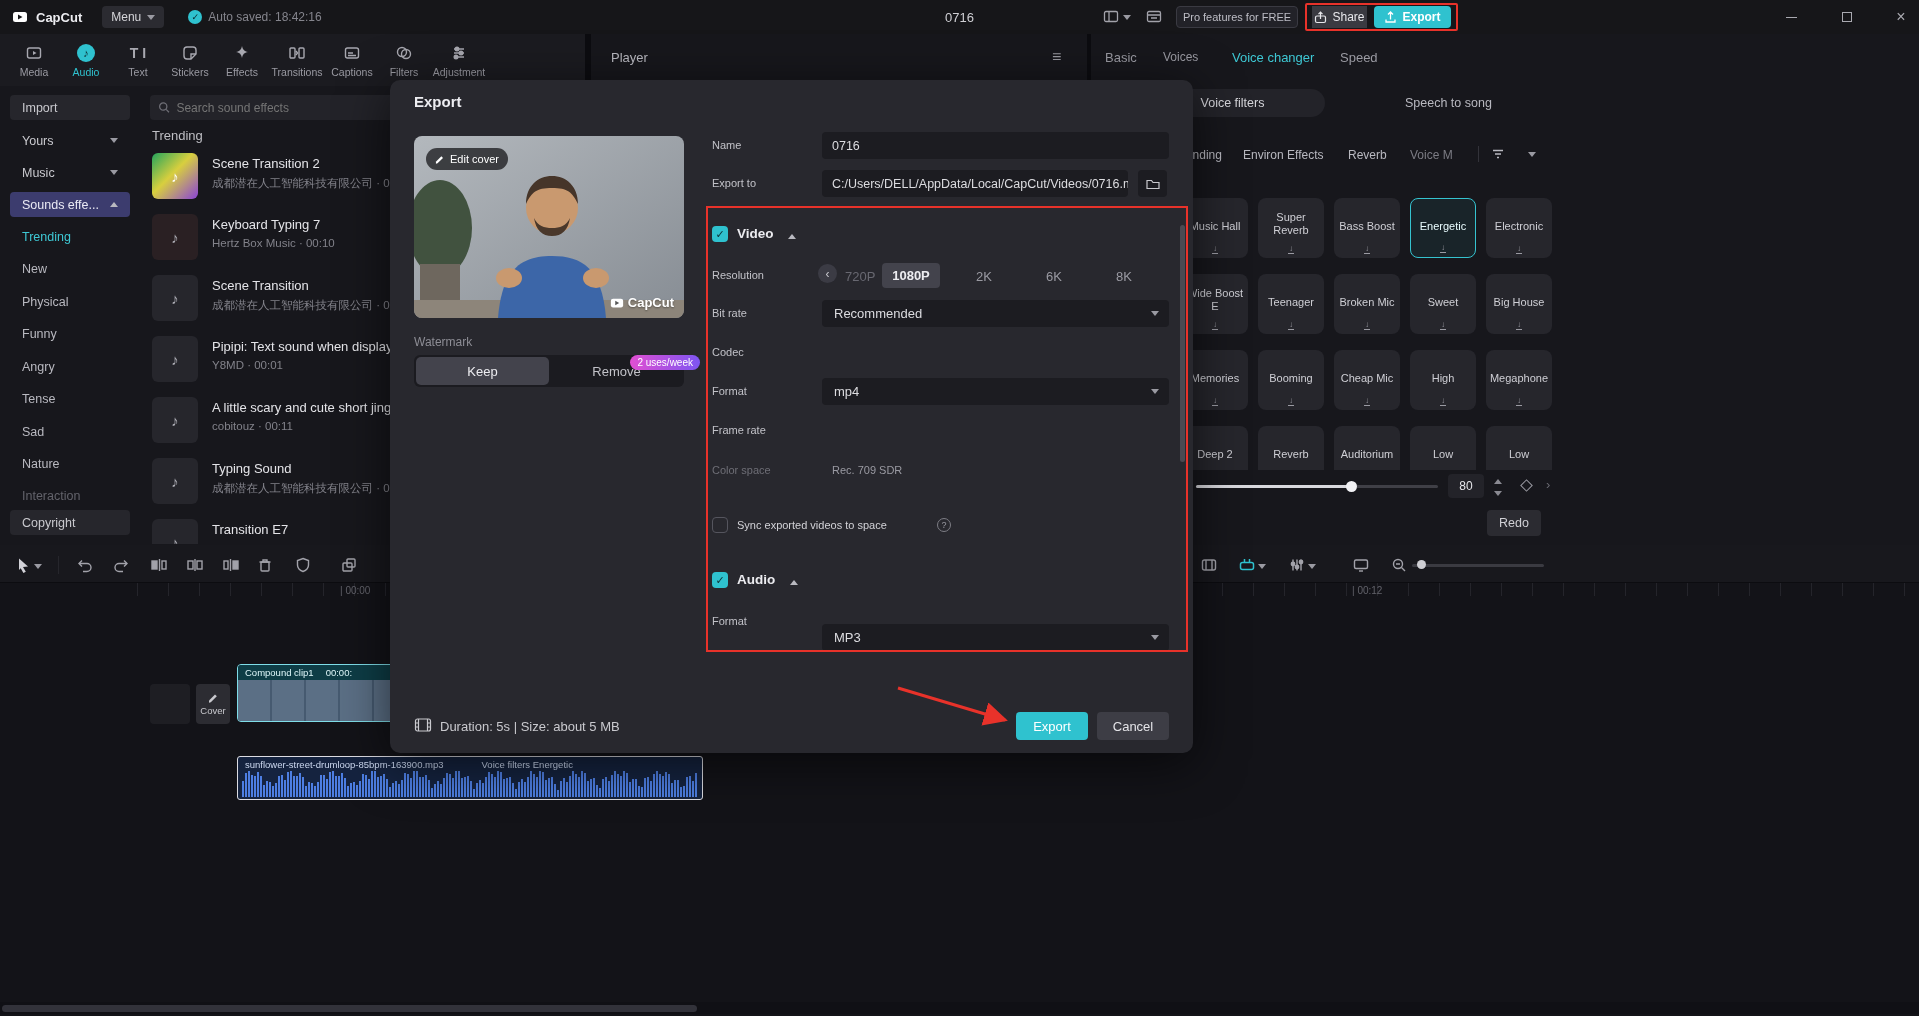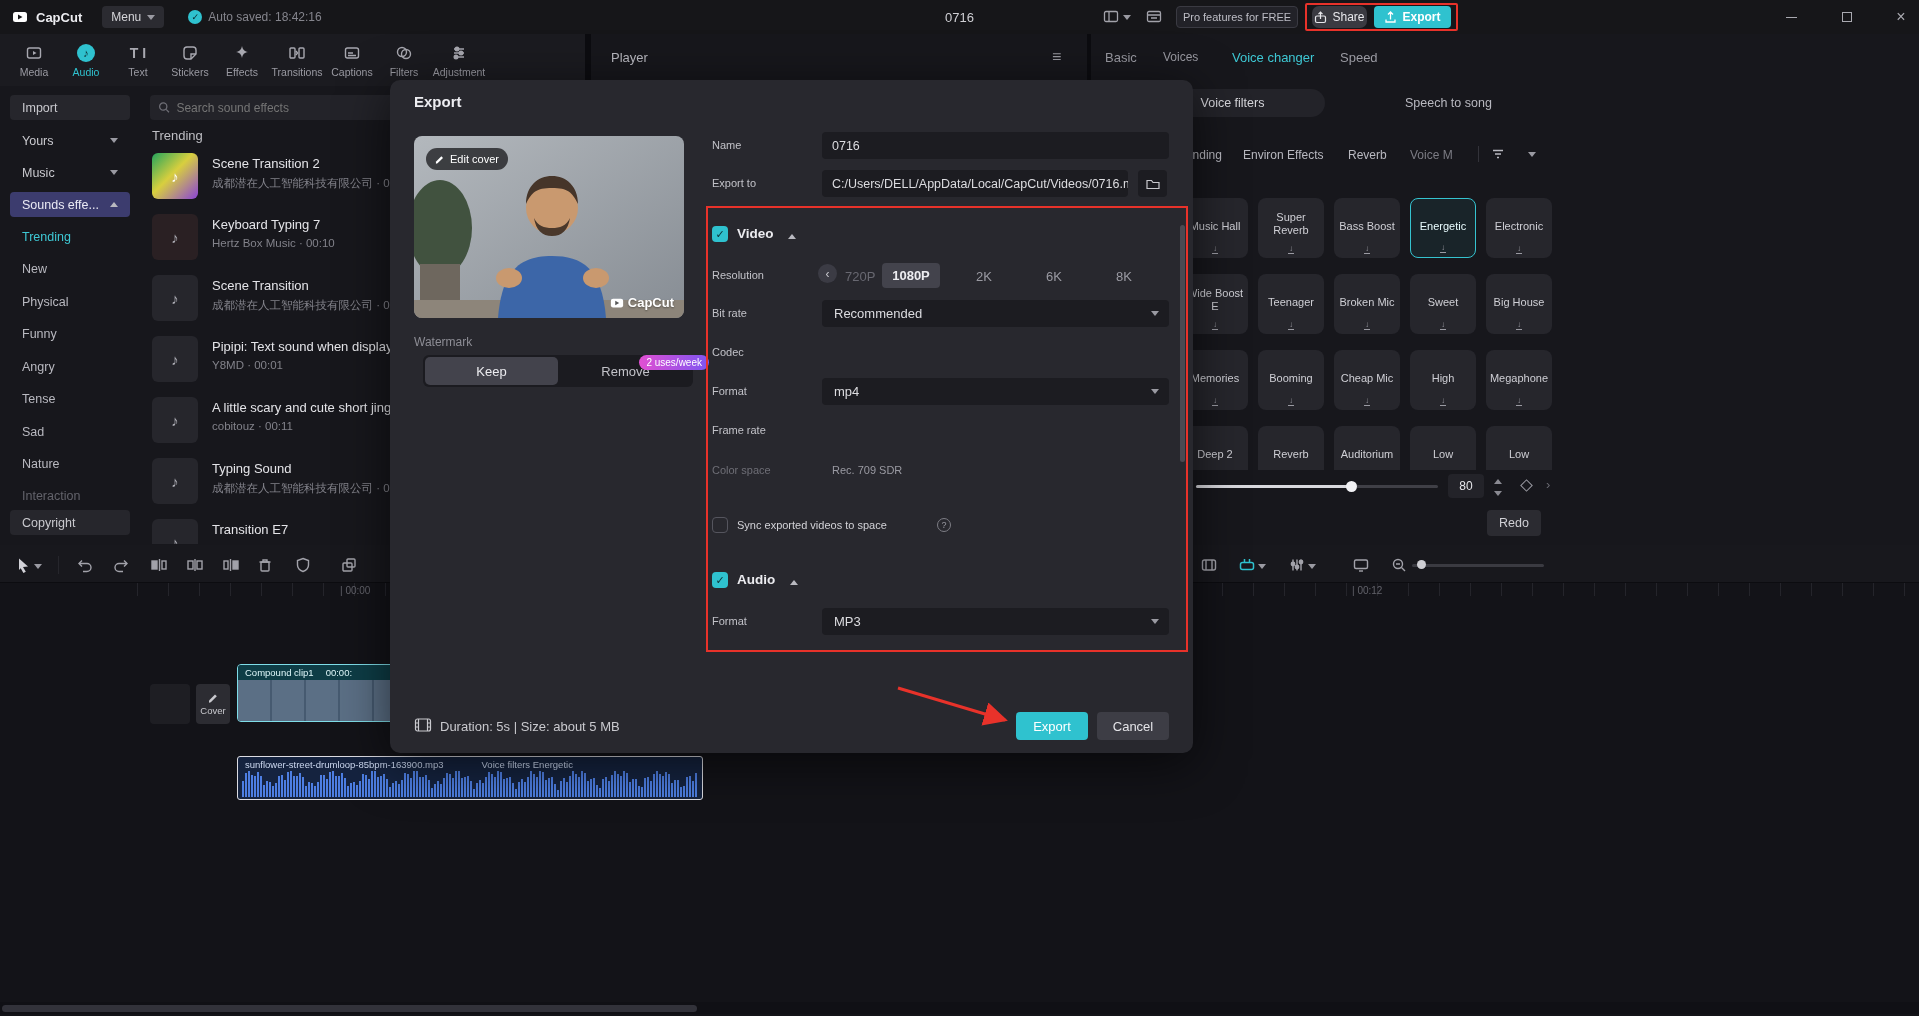--- a/index.html
+++ b/index.html
@@ -73,21 +73,21 @@
     </span>
   <span class="ab" style="left:1146px;top:9px;cursor:pointer">
       <svg width="16" height="16" viewBox="0 0 16 16" stroke="#a2a2aa" fill="none" stroke-width="1.3">
         <rect x="1.5" y="2.5" width="13" height="10" rx="1.5"></rect>
         <path d="M1.5 6h13M5 9h6"></path>
       </svg>
     </span>
   <div class="ab fx" style="left:1176px;top:6px;width:122px;height:22px;background:#222228;border:1px solid #3a3a42;border-radius:4px;justify-content:center;font-size:11px;color:#bdbdc5;cursor:pointer">
     <span>Pro features for FREE</span>
   </div>
-  <div class="ab fx" style="left:1312px;top:6px;width:55px;height:22px;background:#3a3a41;border-radius:7px;justify-content:center;gap:5px;font-size:12px;color:#e8e8ec;cursor:pointer">
+  <div class="ab fx" style="left:1312px;top:6px;width:55px;height:22px;background:#3a3a41;border-radius:0;justify-content:center;gap:5px;font-size:12px;color:#e8e8ec;cursor:pointer">
     <svg width="13" height="13" viewBox="0 0 13 13" stroke="#e8e8ec" fill="none" stroke-width="1.2">
         <rect x="1.5" y="5" width="10" height="6.5" rx="1.5"></rect>
         <path d="M6.5 8V1.5M4.5 3.2L6.5 1.2l2 2"></path>
       </svg>
     <span>Share</span>
   </div>
   <div class="ab fx" style="left:1374px;top:6px;width:77px;height:22px;background:#2fc2cf;border-radius:4px;justify-content:center;gap:5px;font-size:12px;color:#fff;font-weight:bold;cursor:pointer">
     <svg width="13" height="13" viewBox="0 0 13 13" stroke="#ffffff" fill="none" stroke-width="1.3">
         <path d="M6.5 8.5v-7M4 3.5L6.5 1 9 3.5M2 8.5V11h9V8.5"></path>
       </svg>
@@ -714,21 +714,21 @@
       <div class="ab fx" style="right:10px;bottom:8px;gap:4px;color:#fff;font-weight:bold;font-size:13px;text-shadow:0 1px 2px rgba(0,0,0,.4)">
         <svg width="14" height="14" viewBox="0 0 16 16">
             <rect x="1" y="3" width="14" height="10" rx="2.5" fill="#fff"></rect>
             <path d="M6 5.5l4.5 2.5L6 10.5z" fill="#555"></path>
           </svg>
         <span>CapCut</span>
       </div>
     </div>
 
     <span class="ab" style="left:24px;top:255px;font-size:12px;color:#8d8d95">Watermark</span>
-    <div class="ab" style="left:33px;top:275px;width:270px;height:32px;background:#1b1b20;border-radius:6px">
+    <div class="ab" style="left:24px;top:275px;width:270px;height:32px;background:#1b1b20;border-radius:6px">
       <div class="ab fx" style="left:2px;top:2px;width:133px;height:28px;background:#43434c;border-radius:5px;justify-content:center;font-size:13px;color:#ececf0;cursor:pointer">
           <span>Keep</span>
         </div>
       <div class="ab fx" style="left:137px;top:2px;width:131px;height:28px;justify-content:center;font-size:13px;color:#c2c2c8;cursor:pointer">
           <span>Remove</span>
         </div>
       <div class="ab" style="right:-16px;top:0;height:15px;line-height:15px;padding:0 7px;border-radius:8px;background:linear-gradient(90deg,#e14fd2,#7d55f2);color:#fff;font-size:10px;white-space:nowrap"><span>2 uses/week</span></div>
     </div>
 
     <span class="dlg-label" style="left:322px;top:59px">Name</span>
@@ -783,21 +783,21 @@
 
     <span class="cb off" style="left:322px;top:437px"></span>
     <span class="dlg-label" style="left:347px;top:439px;color:#d2d2d7">Sync exported videos to space</span>
     <span class="ab fx" style="left:547px;top:438px;width:14px;height:14px;border:1px solid #7d7d85;border-radius:50%;justify-content:center;font-size:9px;color:#9a9aa2;cursor:pointer">?</span>
 
     <span class="cb on" style="left:322px;top:492px">✓</span>
     <span class="secttl" style="left:347px;top:492px">Audio</span>
     <span class="ab car-u" style="left:400px;top:498px"></span>
 
     <span class="dlg-label" style="left:322px;top:535px">Format</span>
-    <div class="dlg-select" style="left:432px;top:528px">
+    <div class="dlg-select" style="left:432px;top:544px">
         <span>MP3</span>
         <span class="car-d"></span>
       </div>
 
     <span class="ab" style="left:24px;top:636px">
         <svg width="18" height="18" viewBox="0 0 18 18" stroke="#c9c9ce" fill="none" stroke-width="1.2">
           <rect x="1.5" y="3" width="15" height="12" rx="2"></rect>
           <path d="M4.5 3v12M13.5 3v12M1.5 7h3M1.5 11h3M13.5 7h3M13.5 11h3"></path>
         </svg>
       </span>

